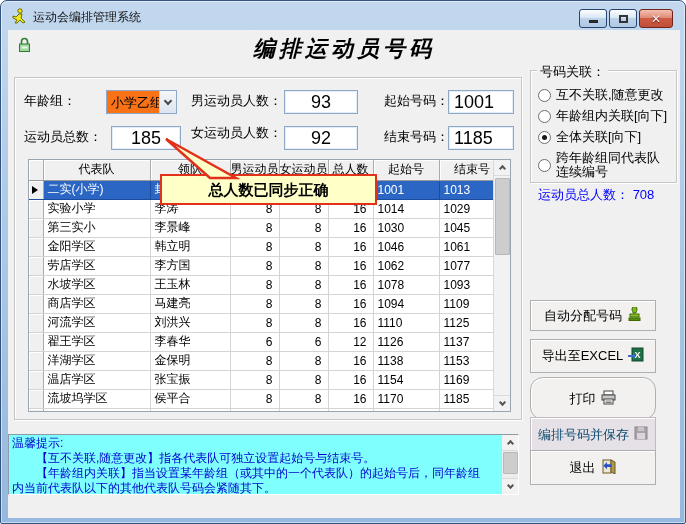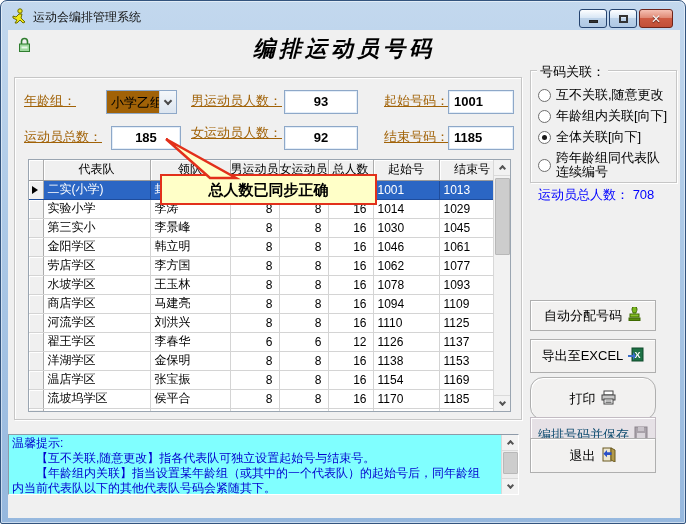--- a/index.html
+++ b/index.html
@@ -29,26 +29,26 @@
   .client { position:absolute; left:7px; top:29px; width:672px; height:488px; background:#F0F0F0; }
 
   .lock-icon { position:absolute; left:10px; top:7px; }
   .page-title { position:absolute; left:0; right:0; top:4px; text-align:center;
     font-family:"Liberation Serif","DejaVu Serif",serif; font-style:italic; font-weight:bold;
     font-size:22px; letter-spacing:4px; color:#000; }
 
   .main-frame { position:absolute; left:6px; top:47px; width:508px; height:343px;
     border:1px solid #C6C6C6; box-shadow:inset 1px 1px 0 #FFF, 1px 1px 0 #FFF; }
 
-  .flabel { position:absolute; font-size:13px; color:#a16207; white-space:nowrap;text-decoration:underline; }
+  .flabel { position:absolute; font-size:13px; color:#000000; white-space:nowrap; }
   .ffield { position:absolute; height:24px; background:#FFF; border:1px solid #8EA8C8;
-    box-shadow:inset 0 0 0 1px #E3EDF8; font-size:13px; line-height:22px;font-weight:bold; }
+    box-shadow:inset 0 0 0 1px #E3EDF8; font-size:18px; line-height:22px; }
   .ffield.center { text-align:center; }
   .ffield.left { padding-left:5px; }
-  .combo { position:absolute; height:24px; background:#a16207; border:1px solid #8EA8C8; }
+  .combo { position:absolute; height:24px; background:#f97316; border:1px solid #8EA8C8; }
   .combo .val { position:absolute; left:4px; top:3px; font-size:13px; }
   .combo .drop { position:absolute; right:0; top:0; bottom:0; width:17px;
     background:linear-gradient(180deg,#F4F7FA,#DCE5EF); border-left:1px solid #C5D5E8;
     display:flex; align-items:center; justify-content:center; }
   .chev { width:6px; height:6px; border-right:2px solid #4A4A4A; border-bottom:2px solid #4A4A4A;
     transform:rotate(45deg); margin-top:-3px; }
 
   
   .grid { position:absolute; left:13px; top:81px; width:483px; height:253px;
     background:#FFF; border:1px solid #9AA5B1; overflow:hidden; }
@@ -93,21 +93,21 @@
   .radio-label { font-size:13px; white-space:pre-line; line-height:14px; }
 
   .total-line { position:absolute; left:530px; top:156px; font-size:13px; color:#0000FF; }
 
   
   .side-btn { position:absolute; left:522px; width:126px; background:#F2F1F0;
     border:1px solid #AFAFAF; box-shadow:inset 1px 1px 0 #FFF;
     display:flex; align-items:center; justify-content:center; gap:5px; font-size:13px; cursor:default; }
   .side-btn.disabled { background:#E6E1E6; border-color:#C3BBC3; color:#0c4a6e; }
   .b1 { top:270px; height:31px; } .b2 { top:309px; height:34px; } .b3 { top:347px; height:43px;border-radius:13px; }
-  .b4 { top:387px; height:35px; } .b5 { top:408px; height:35px; }
+  .b4 { top:387px; height:35px; } .b5 { top:420px; height:35px; }
 
   
   .tips { position:absolute; left:0px; top:404px; width:511px; height:61px;
     background:#80FFFF; border:1px solid #8E9AA8; border-right-color:#FFF; border-bottom-color:#FFF;
     color:#0000CE; font-size:12px; line-height:15px; overflow:hidden; }
   .tips-text { position:absolute; left:3px; top:1px; right:20px; }
   .tips .vscroll { background:#EDEDED; }
 </style>
 </head>
 <body>

